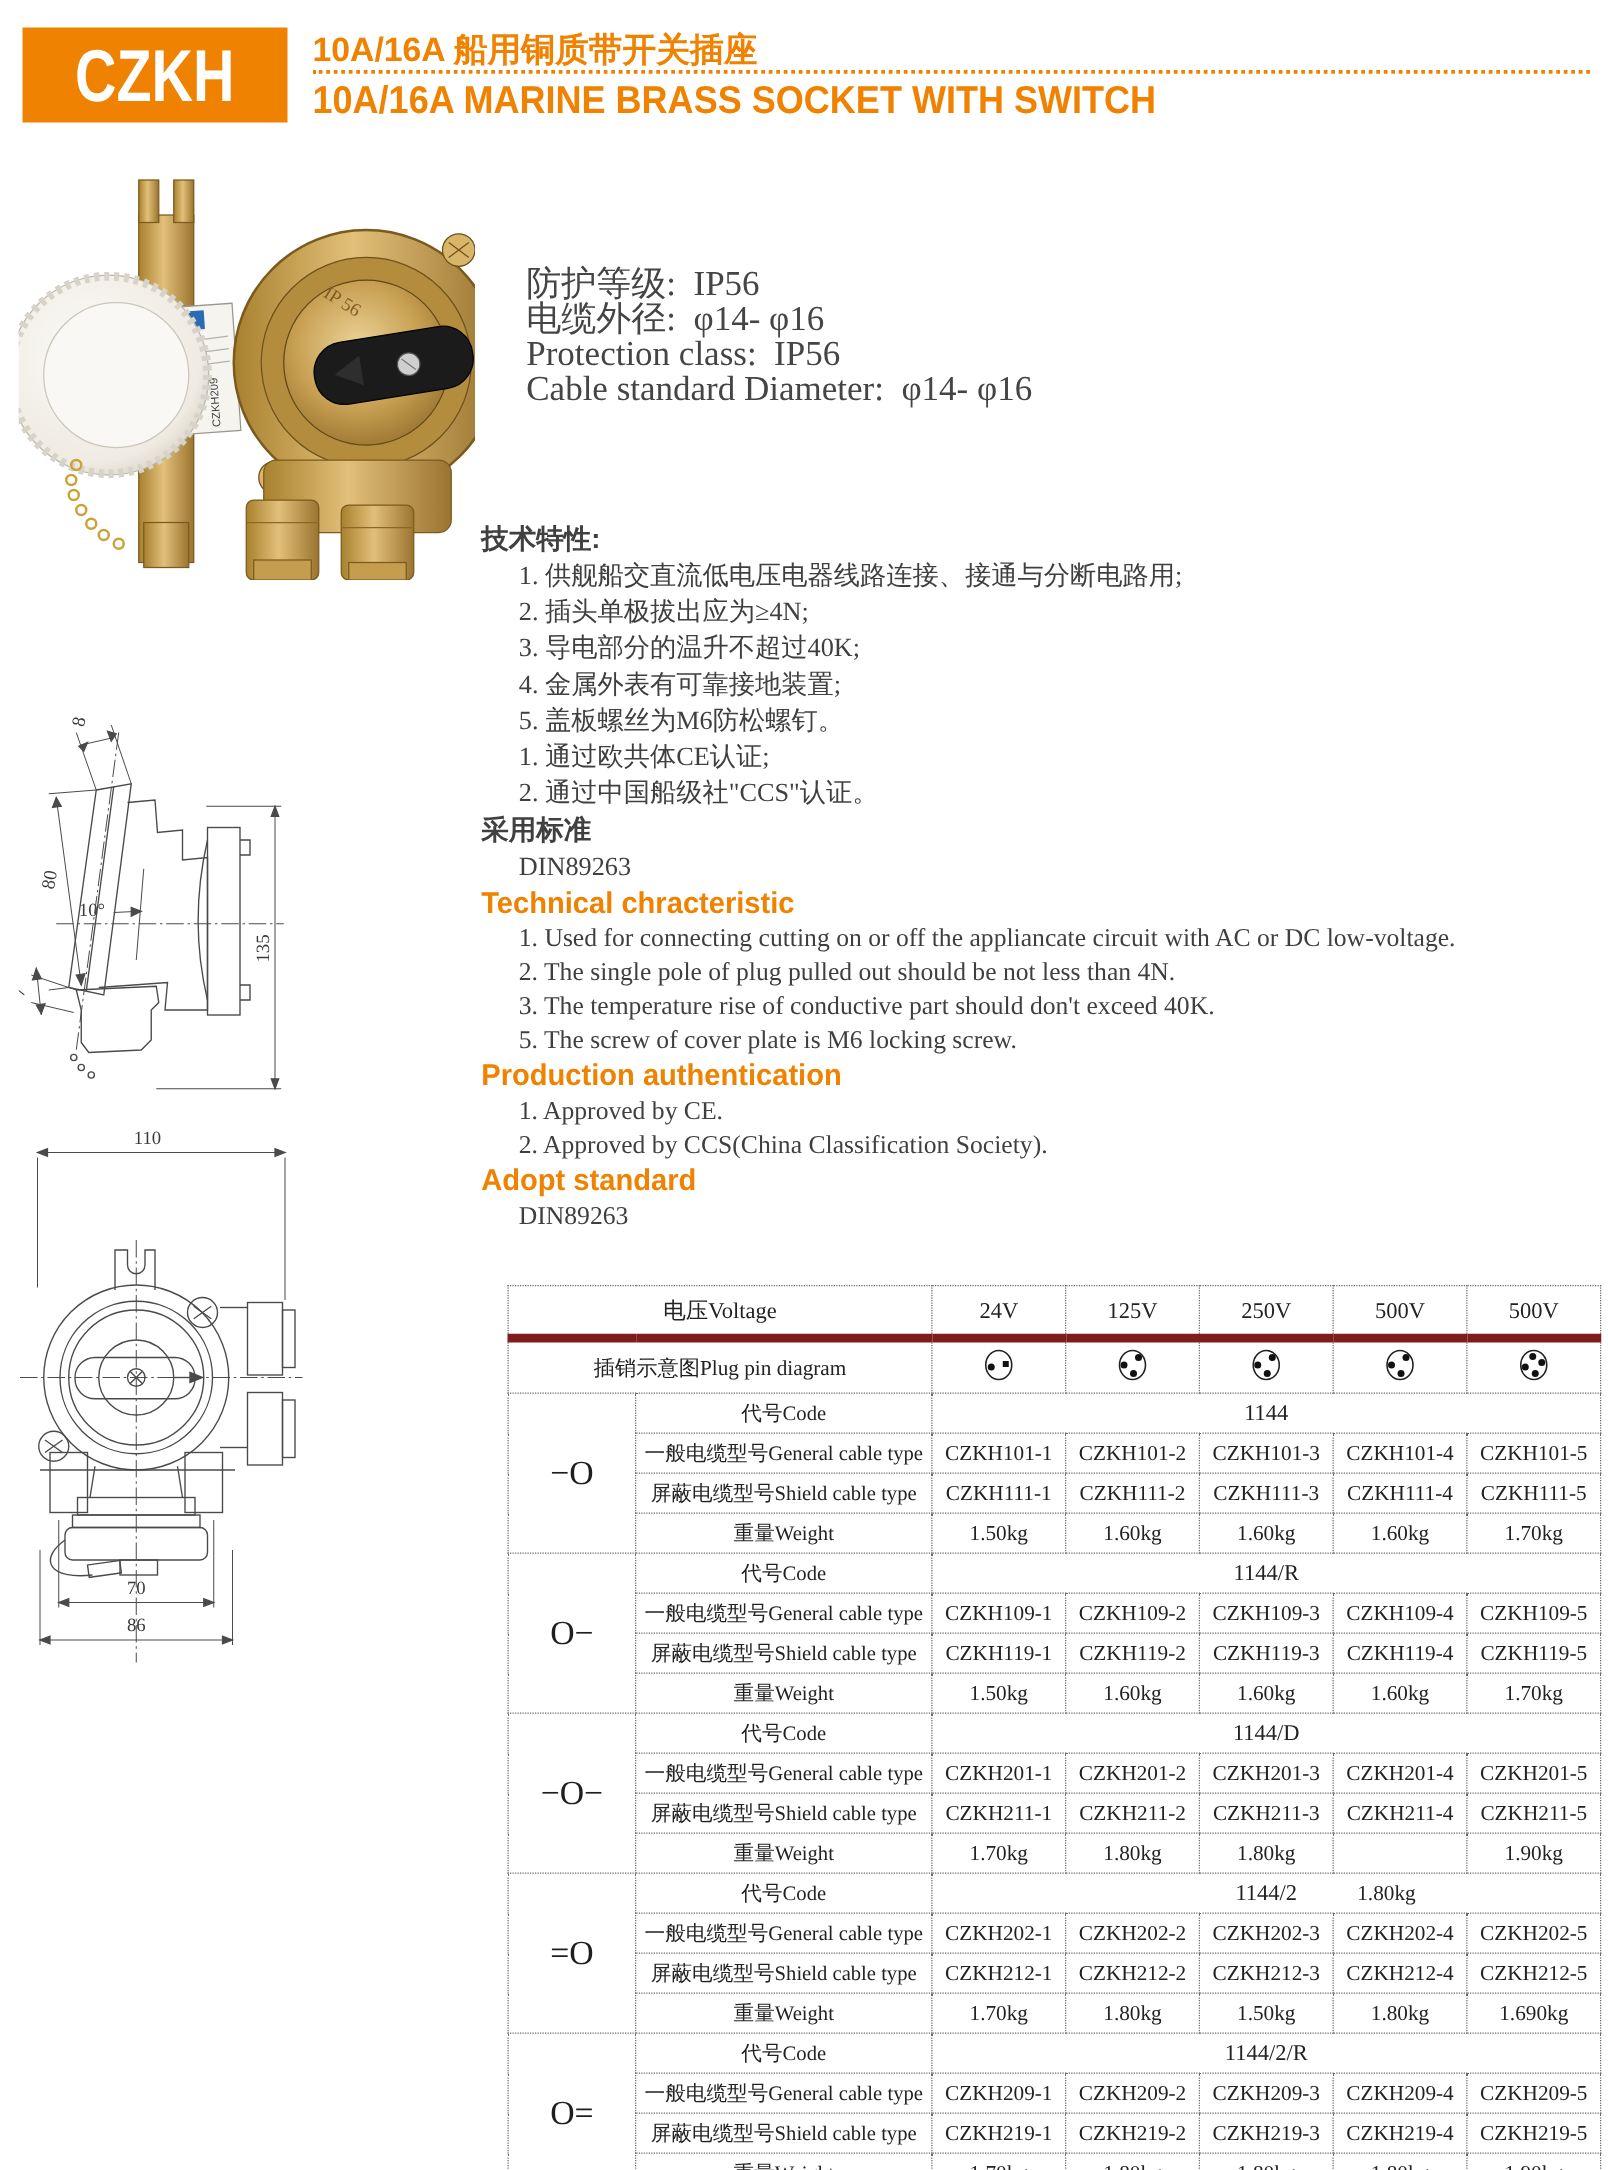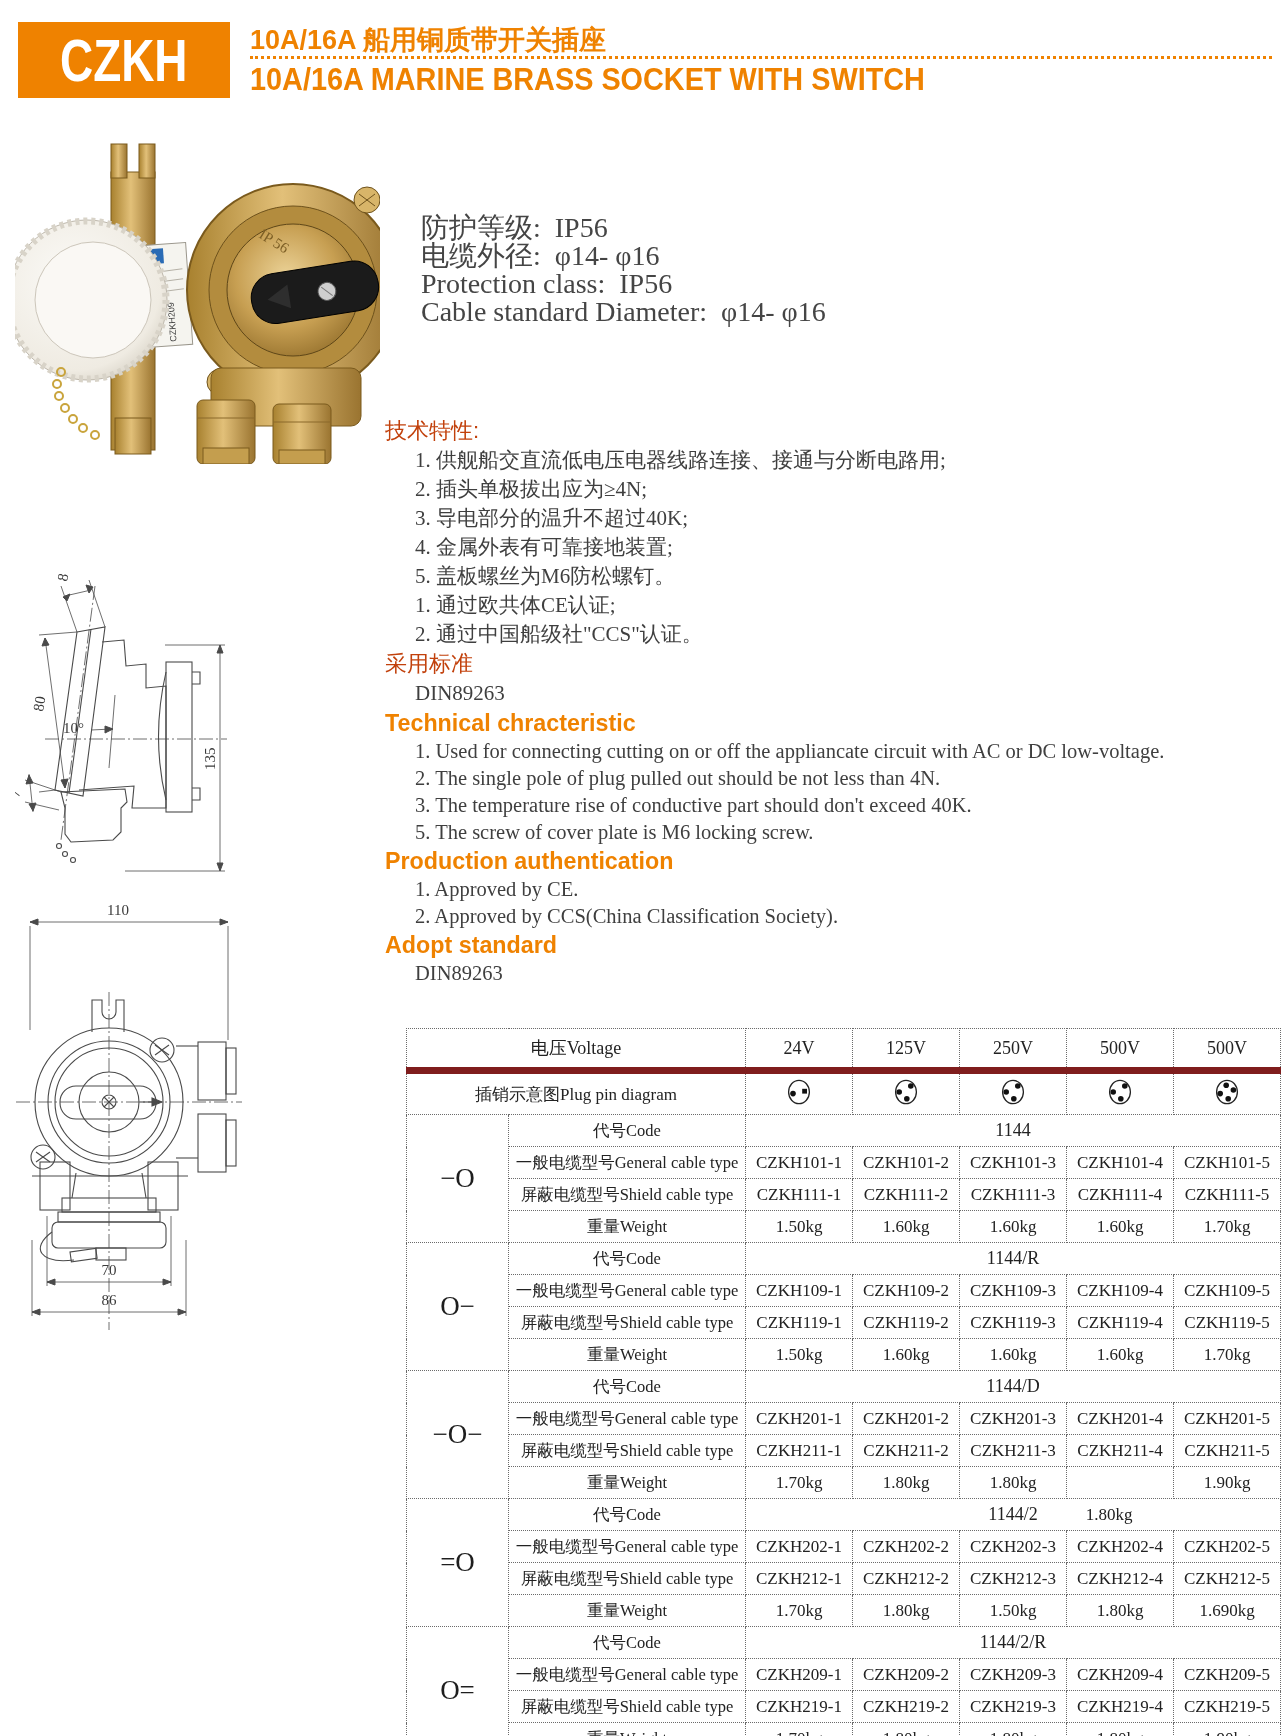--- a/index.html
+++ b/index.html
@@ -17,21 +17,21 @@
   .dotted-rule{left:250px;top:56px;width:1022px;height:0;border-top:3px dotted #EF8200;}
   .title-en{left:250px;top:62px;font-family:"Liberation Sans",sans-serif;font-weight:bold;
             color:#EF8200;font-size:31px;white-space:nowrap;transform:scaleX(.93);transform-origin:left top;}
 
   
   .specs{left:384px;top:214px;font-size:28px;line-height:28px;color:#454545;margin-left:37px;}
   .spec-line{white-space:pre;}
 
   
   .sections{left:385px;top:416px;width:900px;}
-  .h-cn{font-family:"Liberation Sans",sans-serif;font-weight:normal;color:#c2410c;
+  .h-cn{font-family:"Liberation Sans",sans-serif;font-weight:bold;color:#404040;
         font-size:22px;line-height:30px;}
   .h-en{font-family:"Liberation Sans",sans-serif;font-weight:bold;color:#EF8200;
         font-size:24px;line-height:30px;transform:scaleX(.97);transform-origin:left top;}
   .items-cn .list-line{font-size:21px;line-height:29px;padding-left:30px;color:#3f3f3f;white-space:nowrap;}
   .items-en .list-line{font-size:20.5px;line-height:27px;padding-left:30px;color:#3f3f3f;white-space:nowrap;}
 
   
   table.spec{left:406px;top:1028px;width:874px;border-collapse:collapse;table-layout:fixed;
              position:absolute;font-size:17px;color:#222;}
   table.spec td{border:1px dotted #6b6b6b;padding:0 2px;text-align:center;overflow:hidden;white-space:nowrap;}

